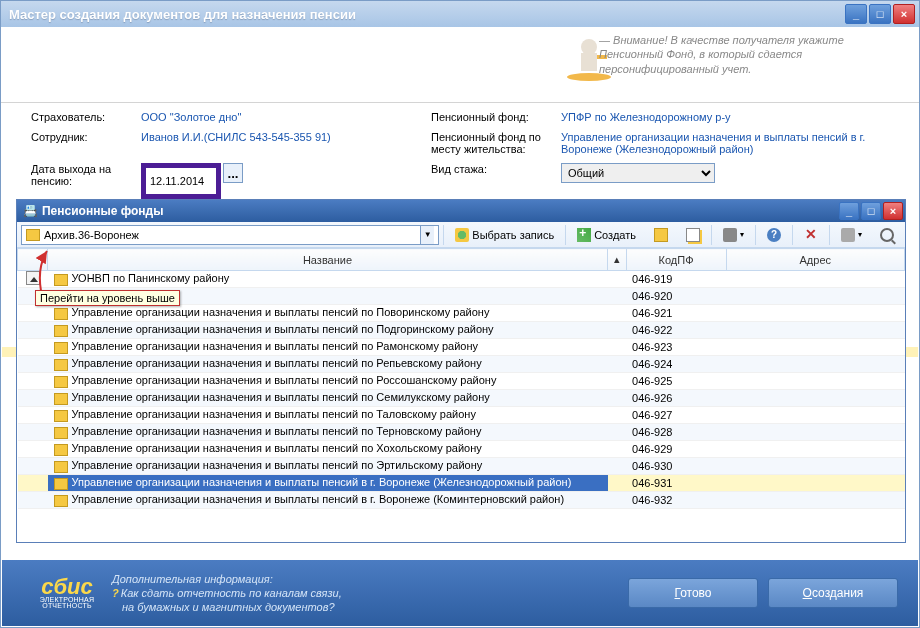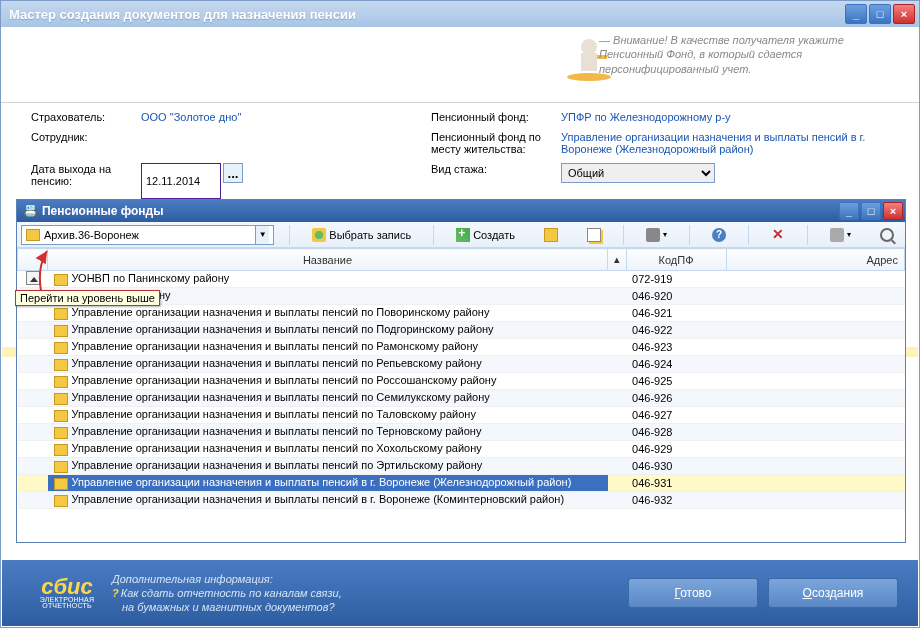--- a/index.html
+++ b/index.html
@@ -13,60 +13,60 @@
 .header-strip { height: 76px; background: #fff; border-bottom: 1px solid #d4d4d4; position: relative; padding: 8px 4px; }
 .header-note { position: absolute; right: 20px; top: 6px; width: 300px; font-style: italic; color: #888; font-size: 11px; line-height: 1.3; }
 .header-illust { position: absolute; right: 300px; top: 6px; width: 60px; height: 50px; }
 .form-area { padding: 8px 14px; background: #fff; height: 120px; }
 .form-row { display: flex; margin-bottom: 8px; }
 .form-col1 { width: 400px; display: flex; margin-left: 16px; }
 .form-col2 { flex: 1; display: flex; }
 .form-label { width: 110px; color: #000; }
 .form-label2 { width: 130px; color: #000; }
 .form-value { color: #1a56b0; flex: 1; }
-.date-input { width: 80px; height: 36px; border: 1px solid #4c1d95; padding: 11px 4px; font-size: 11px; }
+.date-input { width: 80px; height: 36px; border: 5px solid #4c1d95; padding: 11px 4px; font-size: 11px; }
 .date-btn { width: 20px; height: 20px; border: 1px solid #7a9cc6; background: #e8f0fa; cursor: pointer; font-weight: bold; margin-left: 2px; }
 .select-vid { width: 154px; height: 20px; border: 1px solid #7a9cc6; font-size: 11px; padding: 0 2px; }
 
 .sub-window { position: absolute; left: 15px; top: 198px; width: 890px; height: 344px; border: 1px solid #5a7fb8; background: #fff; z-index: 5; }
 .sub-titlebar { height: 22px; background: linear-gradient(to bottom, #4b7cc2, #2d5da0); display: flex; align-items: center; padding: 0 2px 0 6px; color: #fff; font-weight: bold; font-size: 12px; }
 .sub-titlebar .winbtn { width: 20px; height: 18px; }
-.sub-toolbar { height: 26px; background: linear-gradient(to bottom, #f4f8fd, #e8f0fa); border-bottom: 1px solid #c5d8ee; display: flex; align-items: center; padding: 0 4px; gap: 15px; justify-content: center; }
+.sub-toolbar { height: 26px; background: linear-gradient(to bottom, #f4f8fd, #e8f0fa); border-bottom: 1px solid #c5d8ee; display: flex; align-items: center; padding: 0 4px; gap: 4px; justify-content: center; }
 .crumb { display: flex; align-items: center; gap: 4px; flex: 1; max-width: 460px; height: 20px; border: 1px solid #7a9cc6; background: #fff; padding: 0 4px; }
 .crumb-folder { width: 14px; height: 12px; background: #f5c842; border: 1px solid #c49a20; }
 .crumb-dd { width: 14px; height: 18px; background: #e8f0fa; border-left: 1px solid #7a9cc6; display: flex; align-items: center; justify-content: center; font-size: 8px; cursor: pointer; }
 .tbtn { height: 22px; padding: 0 6px; border: 1px solid transparent; background: transparent; display: flex; align-items: center; gap: 3px; font-size: 11px; cursor: pointer; border-radius: 2px; }
 .tbtn .ico { width: 14px; height: 14px; display: inline-block; }
 .sep { width: 1px; height: 20px; background: #c5d8ee; }
 .ico-select { background: radial-gradient(circle, #6b6 40%, transparent 45%), #f5c842; border-radius: 2px; }
 .ico-create { background: linear-gradient(45deg, #6b6, #4a4); position: relative; }
 .ico-create::after { content: "+"; color: #fff; font-weight: bold; position: absolute; left: 2px; top: -2px; font-size: 12px; }
 .ico-folder { background: #f5c842; border: 1px solid #c49a20; }
 .ico-copy { border: 1px solid #888; background: #fff; box-shadow: 2px 2px 0 #f5c842; width: 10px; height: 12px; }
 .ico-print { background: #888; border-radius: 2px; }
 .ico-help { background: #4a7fc2; border-radius: 50%; color: #fff; text-align: center; font-size: 10px; line-height: 14px; font-weight: bold; }
 .ico-del { color: #c03030; font-weight: bold; text-align: center; font-size: 14px; line-height: 12px; }
 .ico-disk { background: #aaa; border-radius: 2px; }
 .ico-search { border: 2px solid #666; border-radius: 50%; width: 8px; height: 8px; position: relative; }
 .ico-search::after { content: ""; position: absolute; width: 5px; height: 2px; background: #666; transform: rotate(45deg); bottom: -3px; right: -4px; }
 
 .grid-wrap { height: 294px; overflow: auto; position: relative; }
 .grid { width: 100%; border-collapse: collapse; font-size: 11px; }
-.grid th { background: linear-gradient(to bottom, #fdfdfd, #eef4fb); border: 1px solid #c5d8ee; height: 22px; color: #333; font-weight: normal; text-align: right; padding: 0 6px; position: sticky; top: 0; }
+.grid th { background: linear-gradient(to bottom, #fdfdfd, #eef4fb); border: 1px solid #c5d8ee; height: 22px; color: #333; font-weight: normal; text-align: center; padding: 0 6px; position: sticky; top: 0; }
 .grid th.name-col { text-align: center; }
 .grid td { height: 17px; padding: 0 6px; border-bottom: 1px solid #f0f0f0; white-space: nowrap; overflow: hidden; }
 .grid tr:nth-child(even) td { background: #f4f8fd; }
 .grid tr.selected td { background: #fff8c8; }
 .grid tr.selected td.name-cell { background: #3a6fc2; color: #fff; }
 .grid .unit-icon { display: inline-block; width: 14px; height: 12px; background: #f5c842; border: 1px solid #c49a20; margin-right: 4px; vertical-align: middle; }
 .up-cell { width: 30px; text-align: center; }
 .up-arrow { display: inline-block; width: 14px; height: 14px; border: 1px solid #888; background: #f4f4f4; position: relative; cursor: pointer; }
 .up-arrow::after { content: ""; position: absolute; left: 3px; top: 5px; border-left: 4px solid transparent; border-right: 4px solid transparent; border-bottom: 5px solid #333; }
 
-.tooltip { position: absolute; left: 14px; top: 289px; background: #ffffe1; border: 1px solid #c03030; padding: 1px 4px; font-size: 11px; z-index: 10; box-shadow: 1px 1px 2px rgba(0,0,0,0.3); }
+.tooltip { position: absolute; left: 34px; top: 289px; background: #ffffe1; border: 1px solid #c03030; padding: 1px 4px; font-size: 11px; z-index: 10; box-shadow: 1px 1px 2px rgba(0,0,0,0.3); }
 .arrow-line { position: absolute; z-index: 9; pointer-events: none; }
 
 .yellow-bar { position: absolute; left: 1px; right: 1px; top: 346px; height: 10px; background: #fff2b8; z-index: 1; }
 
 .footer { position: absolute; left: 1px; right: 1px; bottom: 1px; height: 66px; background: linear-gradient(to bottom, #4b7cc2, #2d5da0); display: flex; align-items: center; padding: 0 20px; }
 .logo { width: 90px; color: #fbd84a; font-weight: bold; font-size: 22px; font-style: italic; line-height: 0.9; text-align: center; }
 .logo small { display: block; font-size: 7px; color: #fff; font-style: normal; font-weight: normal; letter-spacing: 0.2px; }
 .footer-info { flex: 1; color: #d4e4f7; font-style: italic; font-size: 11px; line-height: 1.3; }
 .footer-info .q { color: #fbd84a; font-weight: bold; margin-right: 2px; }
 .footer-btns { display: flex; gap: 10px; }
@@ -104,20 +104,21 @@
         <span class="form-value">ООО "Золотое дно"</span>
       </div>
       <div class="form-col2">
         <span class="form-label2">Пенсионный фонд:</span>
         <span class="form-value">УПФР по Железнодорожному р-у</span>
       </div>
     </div>
     <div class="form-row">
       <div class="form-col1">
         <span class="form-label">Сотрудник:</span>
+        <span class="form-value">Иванов И.И.(СНИЛС 543-545-355 91)</span>
       </div>
       <div class="form-col2">
         <span class="form-label2">Пенсионный фонд по месту жительства:</span>
         <span class="form-value">Управление организации назначения и выплаты пенсий в г. Воронеже (Железнодорожный район)</span>
       </div>
     </div>
     <div class="form-row">
       <div class="form-col1">
         <span class="form-label" style="line-height:1.1">Дата выхода на пенсию:</span>
         <input class="date-input" value="12.11.2014" style="">
@@ -195,21 +196,21 @@
           <th style="width:14px;text-align:center">▴</th>
           <th style="width:100px;text-align:center">КодПФ</th>
           <th>Адрес</th>
         </tr>
           </thead>
         <tbody id="grid-body">
             <tr>
               <td class="up-cell"><span class="up-arrow"></span></td>
               <td class="name-cell"><span class="unit-icon"></span>УОНВП по Панинскому району</td>
               <td></td>
-              <td>072-919</td>
+              <td>046-919</td>
               <td></td>
             </tr>
             <tr>
               <td class="up-cell"></td>
               <td class="name-cell"><span class="unit-icon"></span>авловскому району</td>
               <td></td>
               <td>046-920</td>
               <td></td>
             </tr>
             <tr>

